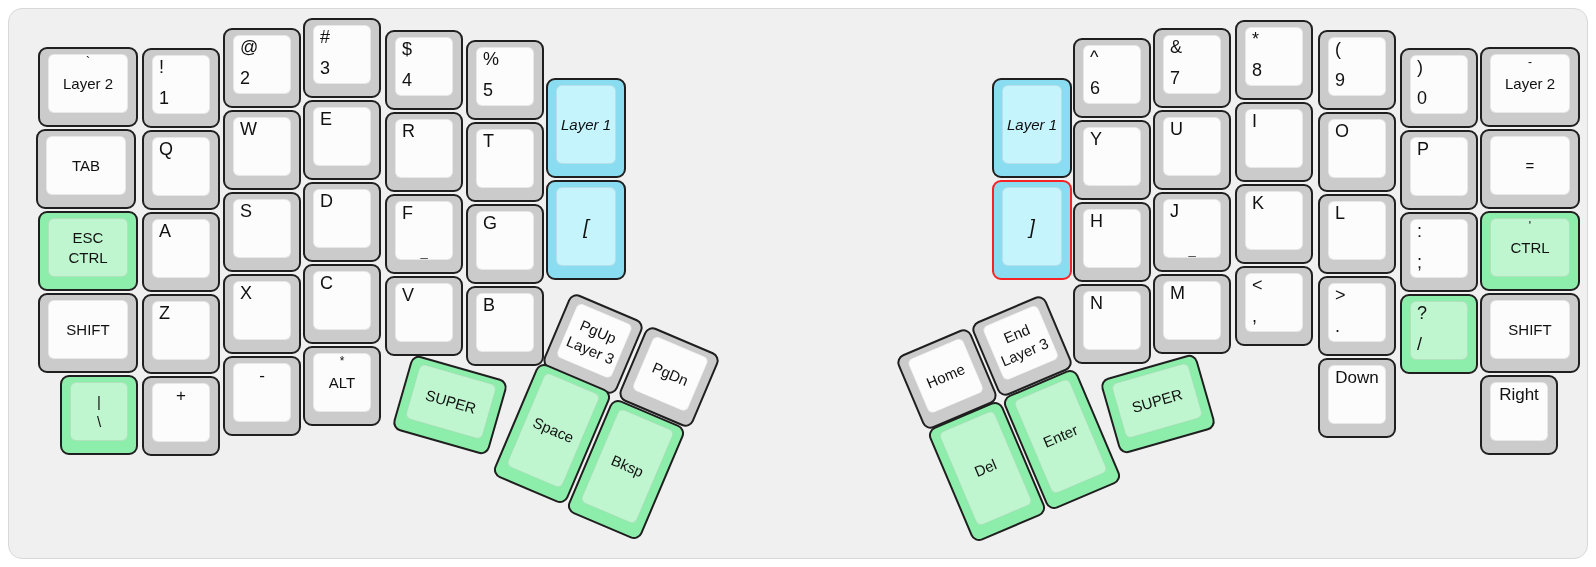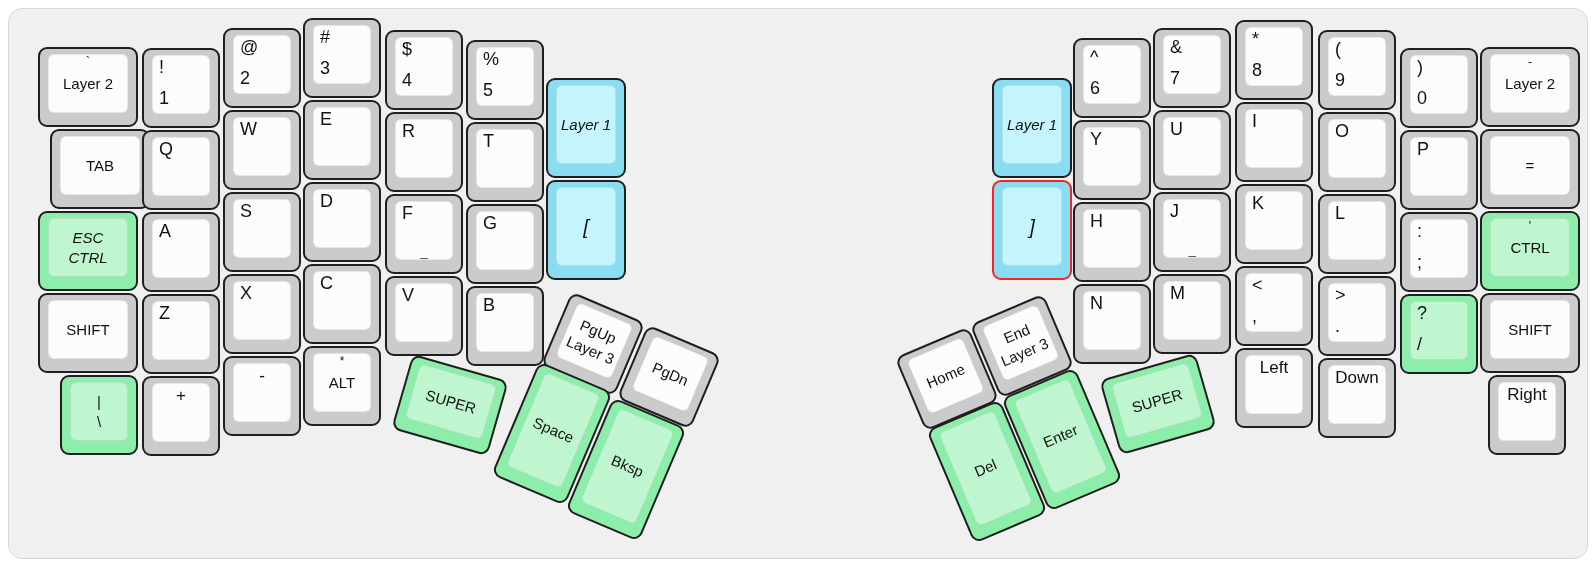--- a/index.html
+++ b/index.html
@@ -51,28 +51,28 @@
   <div id="case"></div>
   <div id="board">
       <div class="key white" style="left: 38px; top: 47px; width: 100px; height: 80px;">
         <div class="keytop">
           <span class="leg leg-tcs">`</span>
           <div class="leg-center">
             <div>Layer 2</div>
           </div>
         </div>
       </div>
-      <div class="key white" style="left: 50px; top: 129px; width: 100px; height: 80px;">
+      <div class="key white" style="left: 36px; top: 129px; width: 100px; height: 80px;">
         <div class="keytop">
           <div class="leg-center">
             <div>TAB</div>
           </div>
         </div>
       </div>
-      <div class="key green" style="left: 38px; top: 211px; width: 100px; height: 80px; font-style: italic;">
+      <div class="key green" style="left: 38px; top: 211px; width: 100px; height: 80px;">
         <div class="keytop">
           <div class="leg-center">
             <div>ESC</div>
             <div>CTRL</div>
           </div>
         </div>
       </div>
       <div class="key white" style="left: 38px; top: 293px; width: 100px; height: 80px;">
         <div class="keytop">
           <div class="leg-center">
@@ -334,25 +334,20 @@
         <div class="keytop">
           <span class="leg leg-tl">K</span>
         </div>
       </div>
       <div class="key white" style="left: 1235px; top: 266px; width: 78px; height: 80px;">
         <div class="keytop">
           <span class="leg leg-tl">&lt;</span>
           <span class="leg leg-ml">,</span>
         </div>
       </div>
-      <div class="key white" style="left: 1235px; top: 348px; width: 78px; height: 80px;">
-        <div class="keytop">
-          <span class="leg leg-tc">Left</span>
-        </div>
-      </div>
       <div class="key white" style="left: 1318px; top: 30px; width: 78px; height: 80px;">
         <div class="keytop">
           <span class="leg leg-tl">(</span>
           <span class="leg leg-ml">9</span>
         </div>
       </div>
       <div class="key white" style="left: 1318px; top: 112px; width: 78px; height: 80px;">
         <div class="keytop">
           <span class="leg leg-tl">O</span>
         </div>
@@ -419,21 +414,21 @@
           </div>
         </div>
       </div>
       <div class="key white" style="left: 1480px; top: 293px; width: 100px; height: 80px;">
         <div class="keytop">
           <div class="leg-center">
             <div>SHIFT</div>
           </div>
         </div>
       </div>
-      <div class="key white" style="left: 1480px; top: 375px; width: 78px; height: 80px; margin-left: 8px;">
+      <div class="key white" style="left: 1480px; top: 375px; width: 78px; height: 80px;">
         <div class="keytop">
           <span class="leg leg-tc">Right</span>
         </div>
       </div>
       <div class="key white" style="left: 907px; top: 339px; width: 80px; height: 80px; transform: rotate(-23deg);">
         <div class="keytop">
           <div class="leg-center">
             <div>Home</div>
           </div>
         </div>

